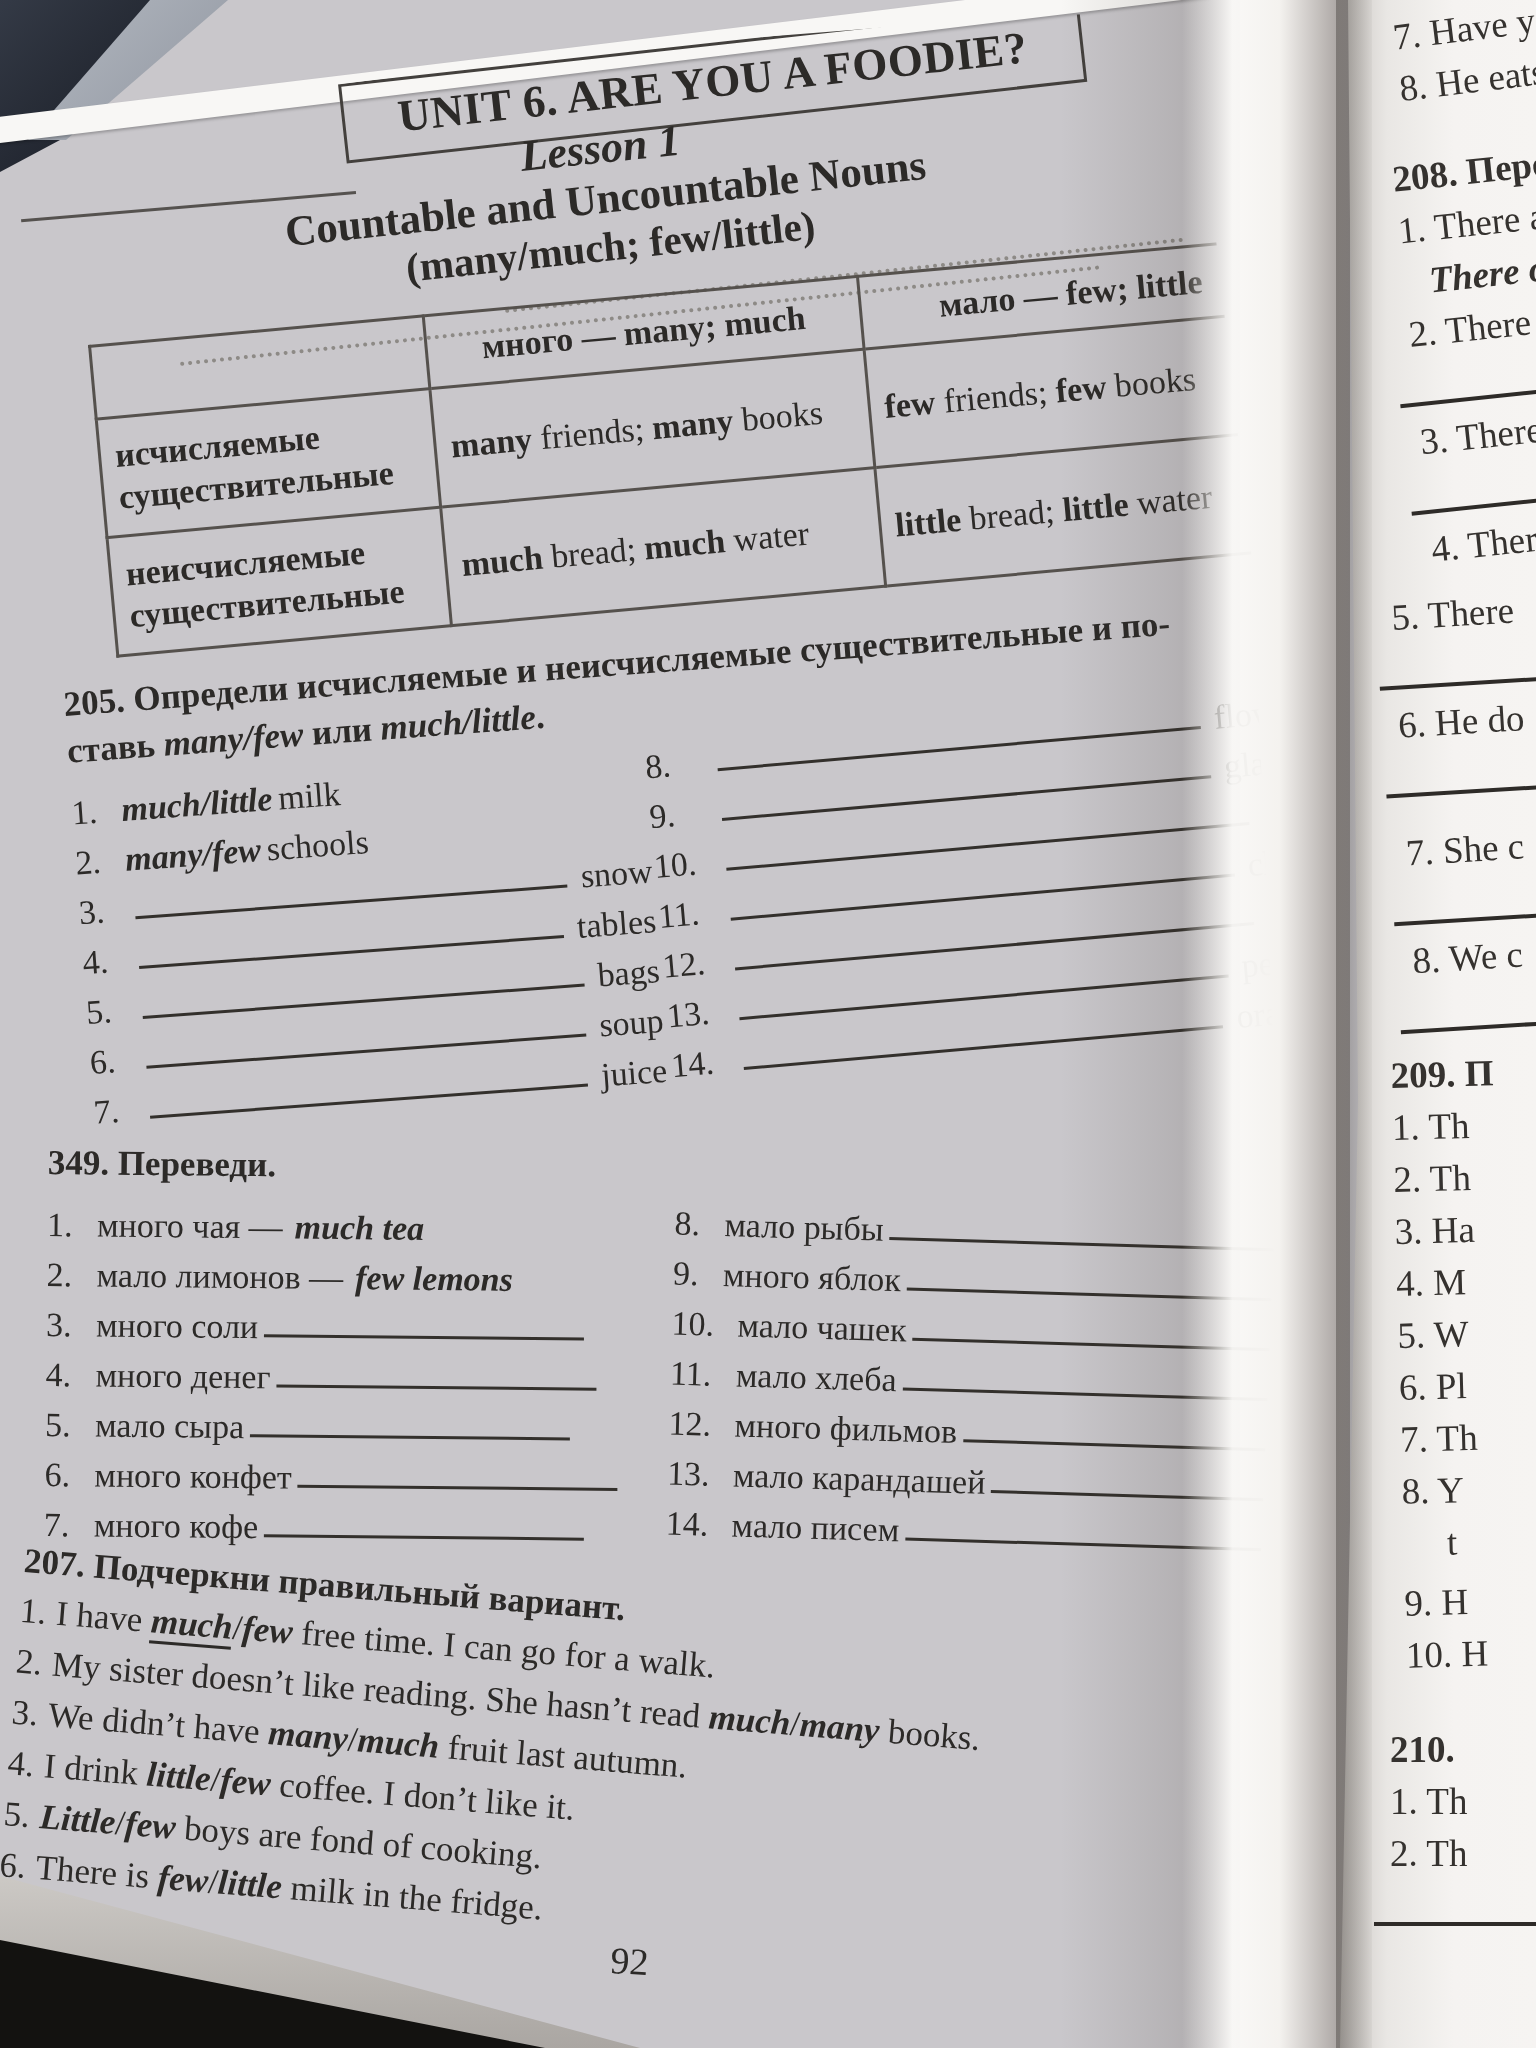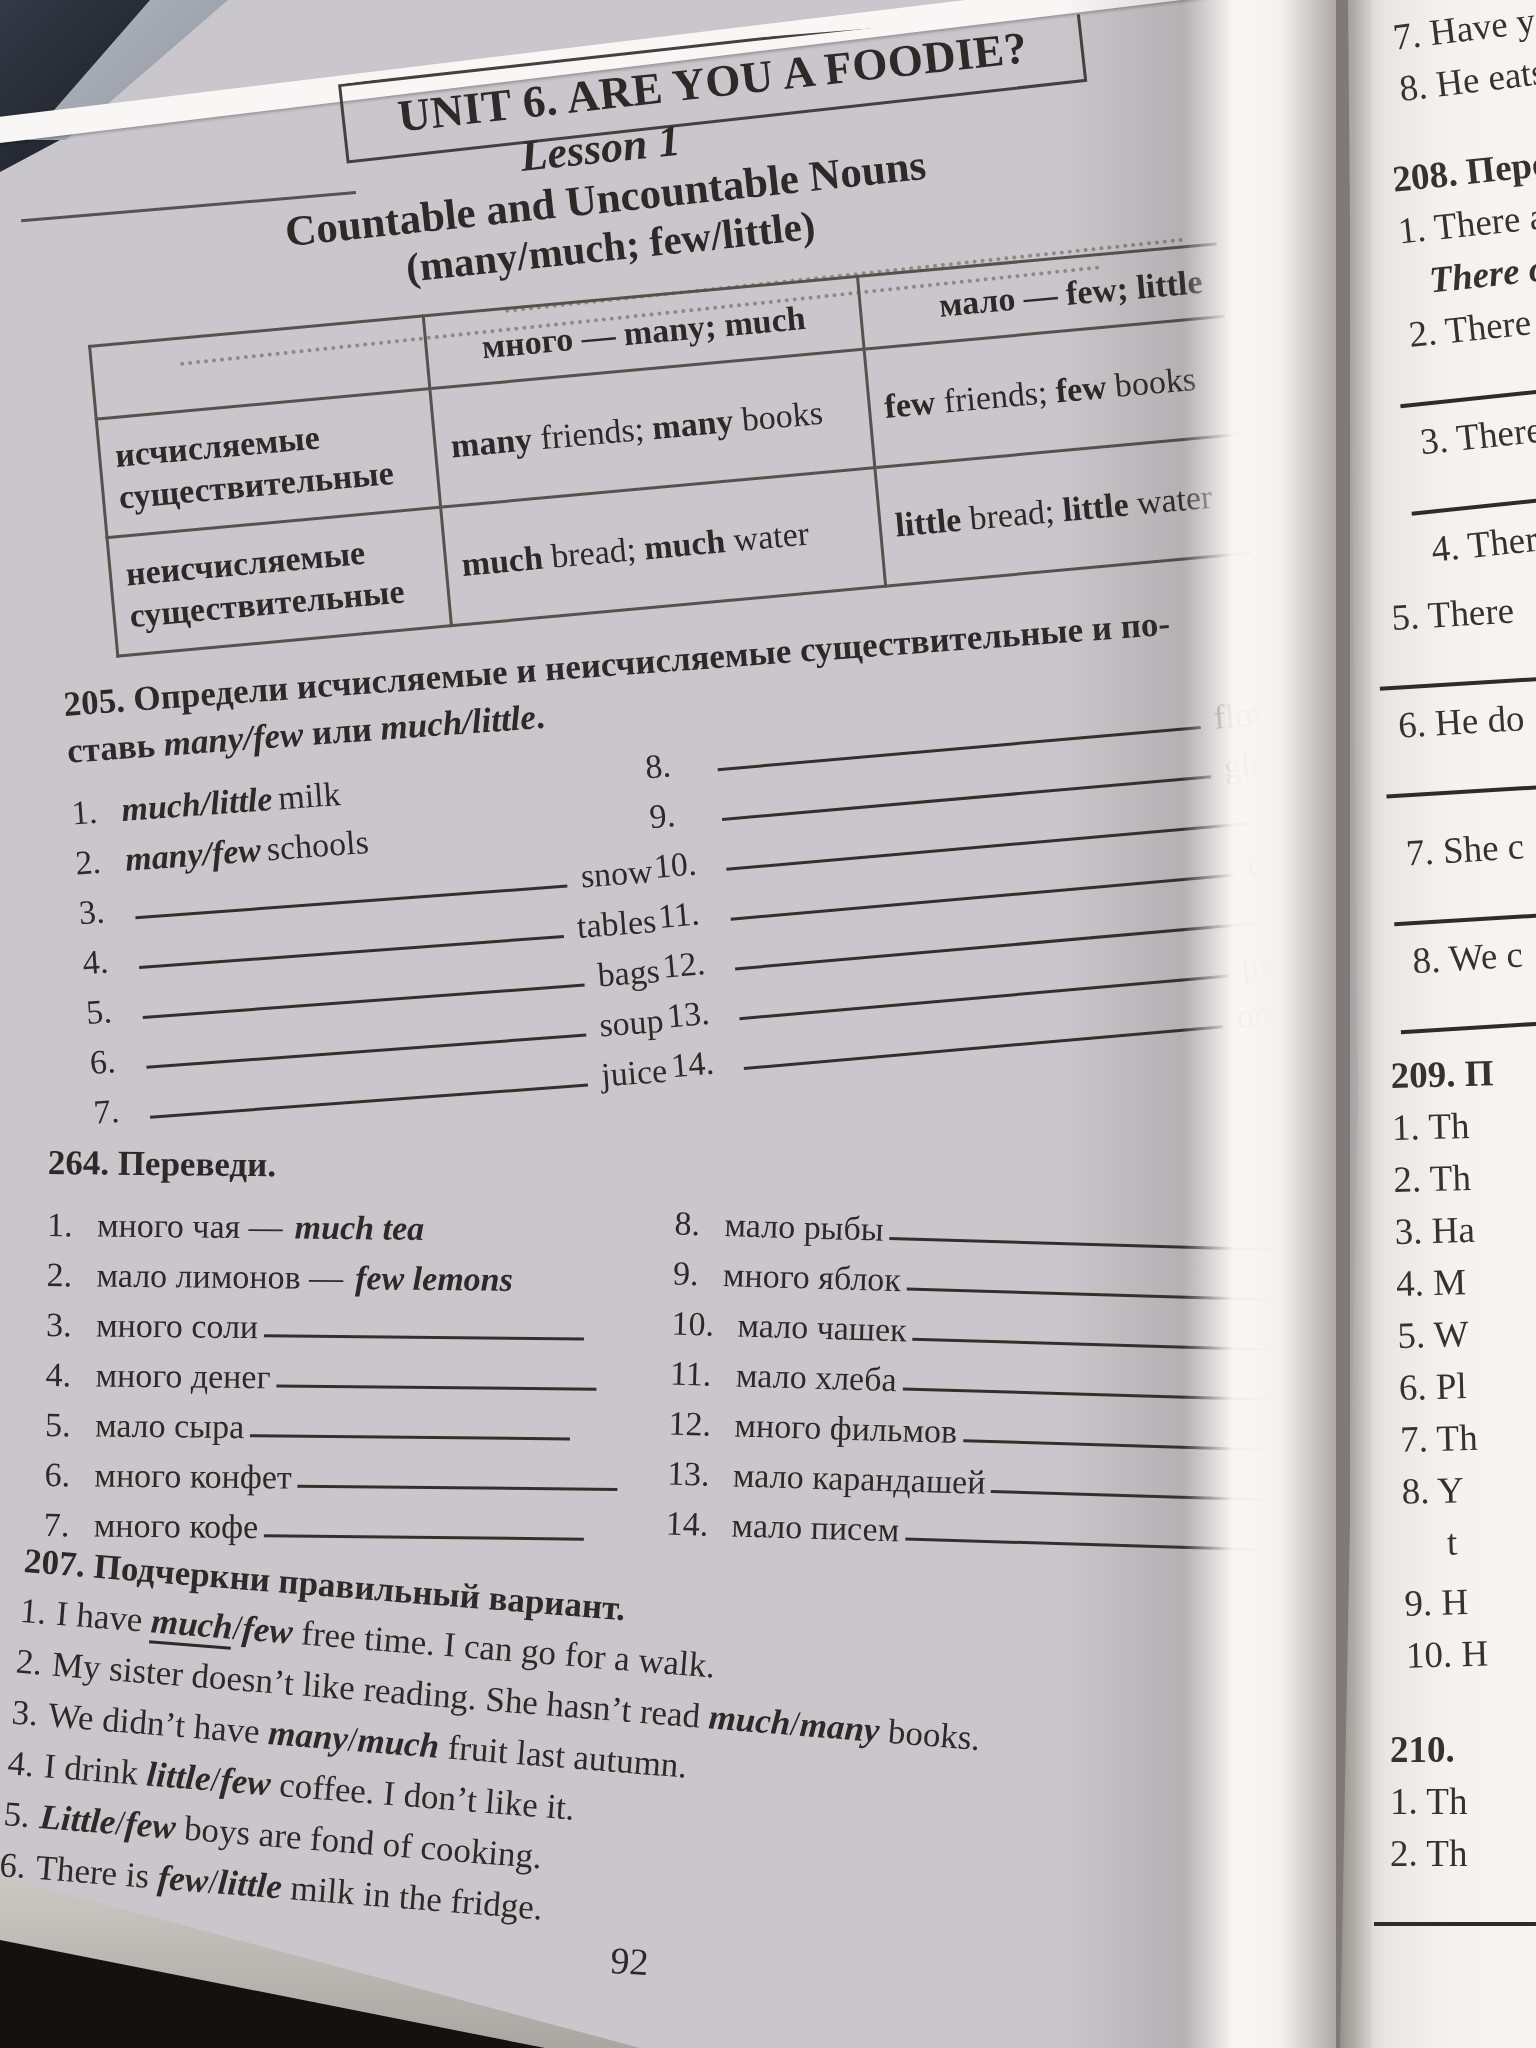--- a/index.html
+++ b/index.html
@@ -252,21 +252,21 @@
               <span class="numw">14.</span>
               <span class="blank"></span>
               <span class="word">oranges</span>
             </div>
         </div>
       </div>
     </div>
 
     <div class="sec sec-206">
       <div class="ex-head">
-        <span>264.</span>
+        <span>349.</span>
         <span>Переведи.</span>
       </div>
       <div class="cols">
         <div class="col-a206">
           <div class="irow">
               <span class="num">1.</span>
               <span class="rulab">много чая —</span>
               <span class="bi">much tea</span>
             </div>
           <div class="irow">

